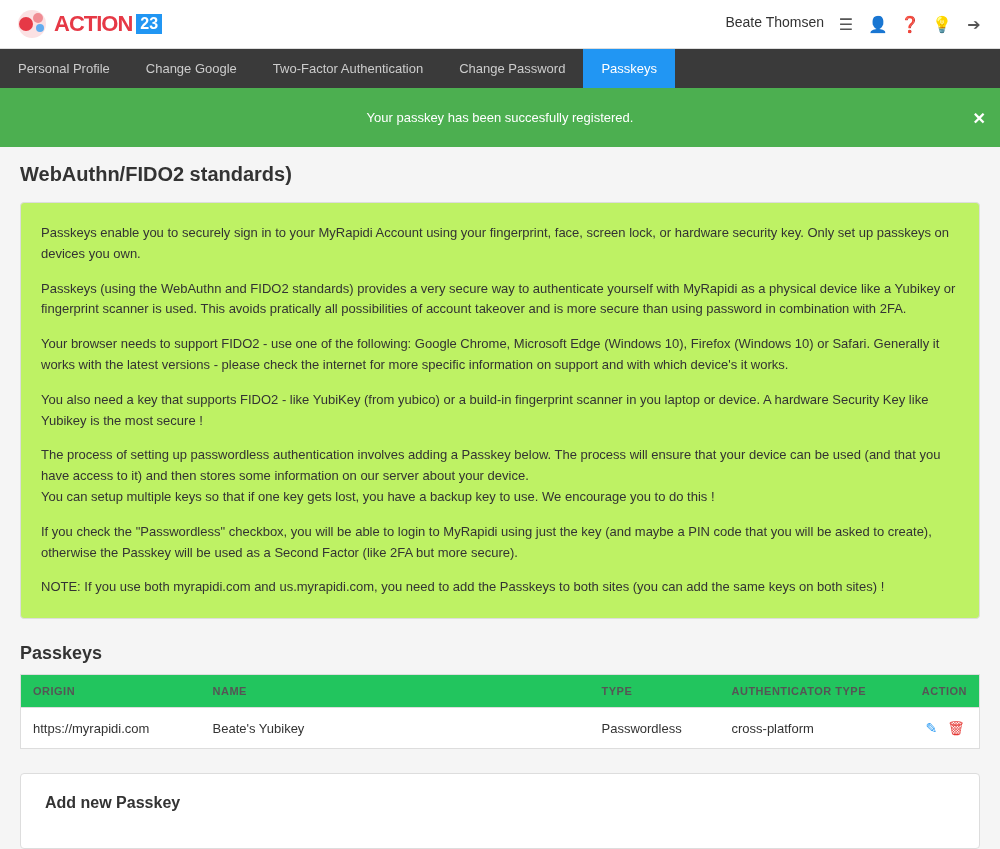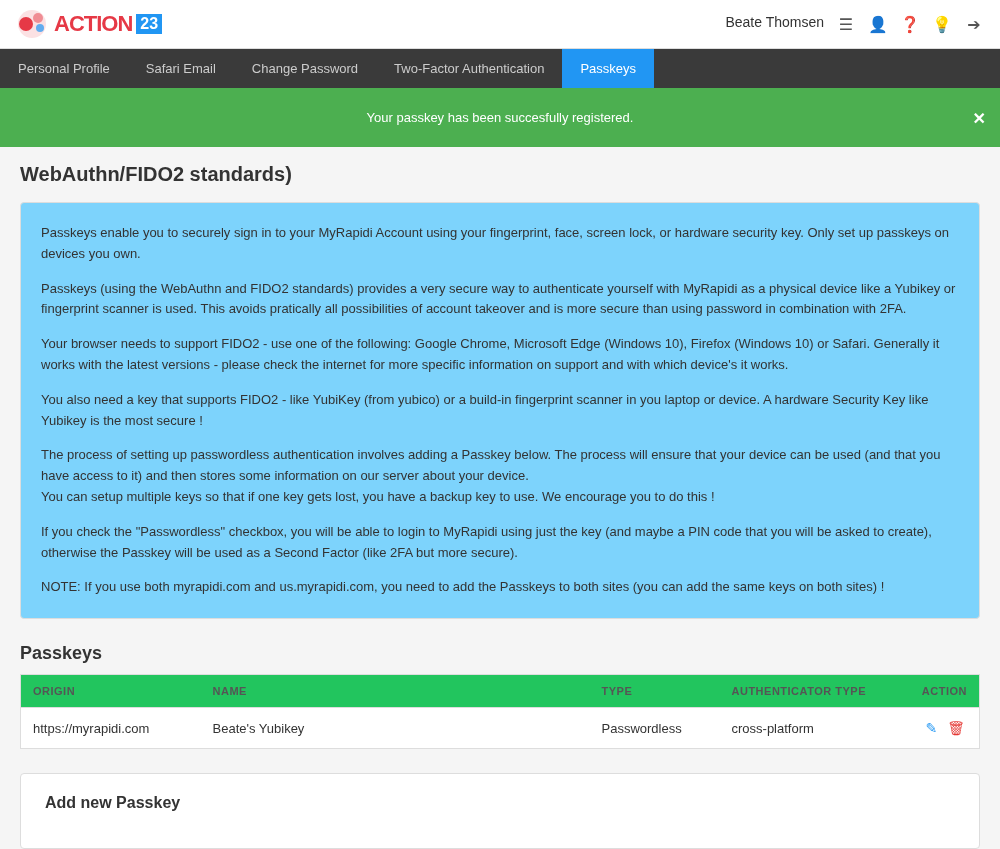--- a/index.html
+++ b/index.html
@@ -100,21 +100,21 @@
     }
     .page-title {
       font-size: 20px;
       font-weight: bold;
       color: #333;
       margin-bottom: 16px;
     }
 
     
     .info-box {
-      background: #7dd3fc;
+      background: #bef264;
       border: 1px solid #ddd;
       border-radius: 4px;
       padding: 20px;
       margin-bottom: 24px;
       line-height: 1.6;
     }
     .info-box p {
       margin-bottom: 14px;
       font-size: 13px;
       color: #333;
@@ -206,23 +206,23 @@
     <span class="header-icon">☰</span>
     <span class="header-icon">👤</span>
     <span class="header-icon">❓</span>
     <span class="header-icon">💡</span>
     <span class="header-icon">➔</span>
   </div>
 </div>
 
 <nav class="nav-bar">
   <a class="nav-item">Personal Profile</a>
-  <a class="nav-item">Safari Email</a>
+  <a class="nav-item">Change Google</a>
+  <a class="nav-item">Two-Factor Authentication</a>
   <a class="nav-item">Change Password</a>
-  <a class="nav-item">Two-Factor Authentication</a>
   <a class="nav-item active">Passkeys</a>
 </nav>
 
 <div class="success-banner">
   <span>Your passkey has been succesfully registered.</span>
   <span class="close-x">✕</span>
 </div>
 
 <div class="page-content">
 

